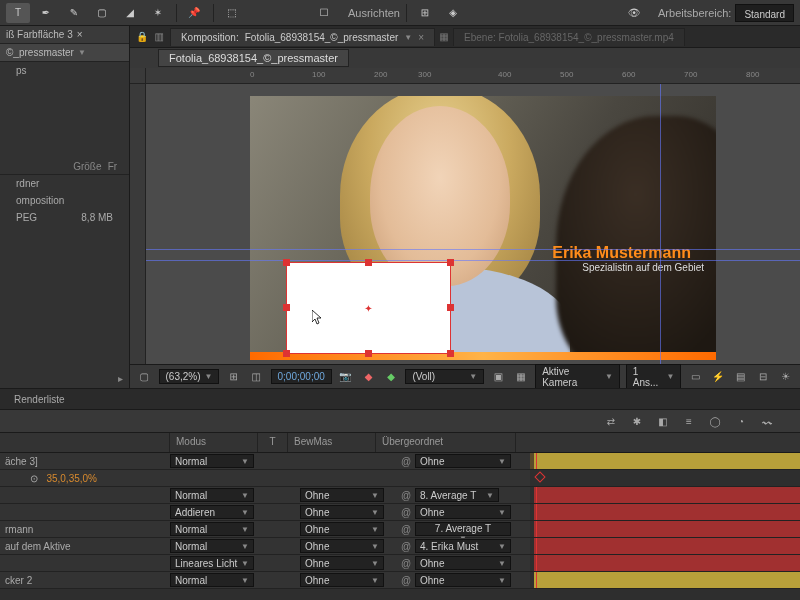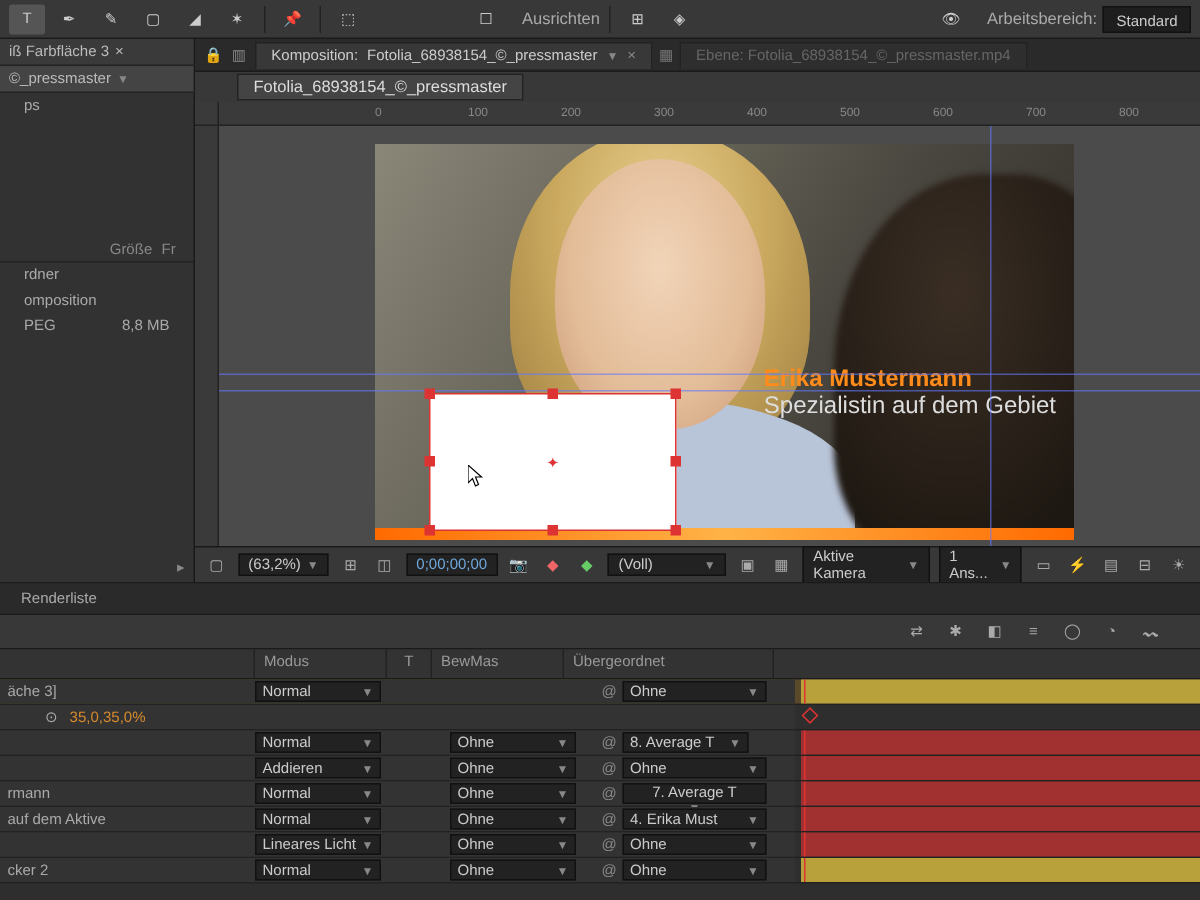--- a/index.html
+++ b/index.html
@@ -30,21 +30,21 @@
 .viewer { flex: 1; position: relative; background: #4b4b4b; overflow: hidden; }
 .ruler-h { position: absolute; top: 0; left: 16px; right: 0; height: 16px; background: #3a3a3a; border-bottom: 1px solid #222; }
 .ruler-v { position: absolute; top: 16px; left: 0; width: 16px; bottom: 0; background: #3a3a3a; border-right: 1px solid #222; }
 .ruler-corner { position: absolute; top: 0; left: 0; width: 16px; height: 16px; background: #3a3a3a; border-right: 1px solid #222; border-bottom: 1px solid #222; }
 .ruler-tick { position: absolute; font-size: 8px; color: #888; }
 .canvas-bg { position: absolute; top: 16px; left: 16px; right: 0; bottom: 0; background: #4b4b4b; }
 .video-frame { position: absolute; top: 12px; left: 104px; width: 466px; height: 264px; background: #2a2a2a; }
 .lower-third-bar { position: absolute; bottom: 0; left: 0; right: 0; height: 8px; background: linear-gradient(90deg, #ff6a00, #ffb347, #ff6a00); }
 .lower-third-text { position: absolute; right: 12px; top: 148px; text-align: left; }
 .name-text { color: #ff8c1a; font-weight: bold; font-size: 16px; }
-.sub-text { color: #ddd; font-size: 16px; }
+.sub-text { color: #ddd; font-size: 10px; margin-left: 30px; }
 .white-rect { position: absolute; background: #fff; border: 1px solid #d33; }
 .sel-handle { position: absolute; width: 7px; height: 7px; background: #d33; }
 .anchor { position: absolute; width: 10px; height: 10px; color: #d33; }
 .guide-h { position: absolute; left: 0; right: 0; height: 1px; background: rgba(100,120,255,0.6); }
 .guide-v { position: absolute; top: 0; bottom: 0; width: 1px; background: rgba(100,120,255,0.6); }
 .cursor-arrow { position: absolute; width: 12px; height: 16px; }
 
 .viewer-controls { height: 24px; background: #383838; border-top: 1px solid #1a1a1a; display: flex; align-items: center; padding: 0 6px; gap: 6px; }
 .vc-field { background: #222; border: 1px solid #111; color: #6fa8dc; padding: 1px 6px; font-size: 10px; }
 .vc-btn { width: 18px; height: 18px; display: flex; align-items: center; justify-content: center; color: #aaa; cursor: pointer; }
@@ -155,21 +155,21 @@
   <div class="subtab-row">
     <div class="subtab">Fotolia_68938154_©_pressmaster</div>
   </div>
 
   <div class="viewer">
     <div class="ruler-corner"></div>
     <div class="ruler-h">
       <span class="ruler-tick" style="left:104px;top:2px">0</span>
       <span class="ruler-tick" style="left:166px;top:2px">100</span>
       <span class="ruler-tick" style="left:228px;top:2px">200</span>
-      <span class="ruler-tick" style="left:290px;top:2px">300</span>
+      <span class="ruler-tick" style="left:272px;top:2px">300</span>
       <span class="ruler-tick" style="left:352px;top:2px">400</span>
       <span class="ruler-tick" style="left:414px;top:2px">500</span>
       <span class="ruler-tick" style="left:476px;top:2px">600</span>
       <span class="ruler-tick" style="left:538px;top:2px">700</span>
       <span class="ruler-tick" style="left:600px;top:2px">800</span>
     </div>
     <div class="ruler-v"></div>
     <div class="canvas-bg">
       <div class="video-frame">
         <div class="photo">

